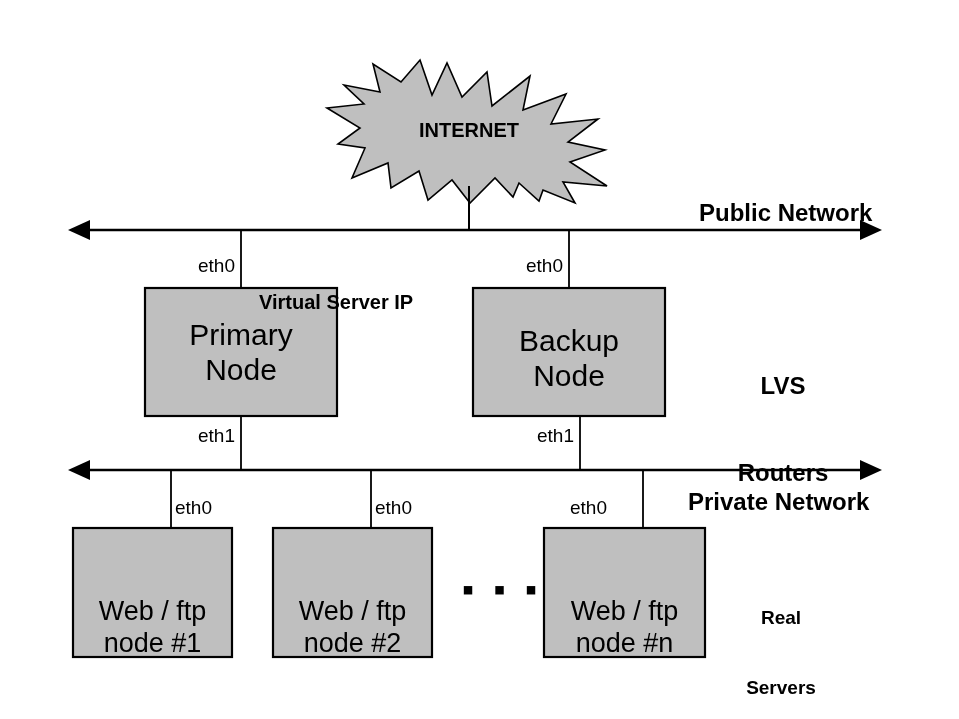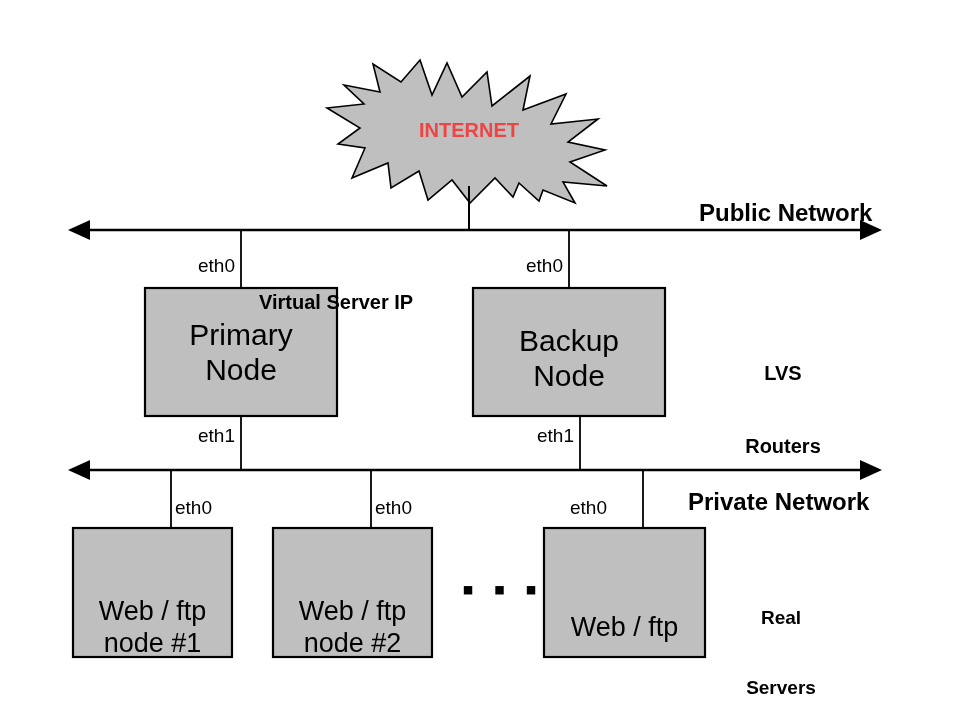--- a/index.html
+++ b/index.html
@@ -42,21 +42,21 @@
   .vsip-caption {
     font-size: 20px;
     font-weight: bold;
   }
   .role-caption {
     font-size: 19px;
     font-weight: bold;
     text-align: center;
     line-height: 1.22;
   }
-  .role-caption.lvs { font-size: 20px; }
+  .role-caption.lvs { font-size: 24px; }
   
   .box-label {
     position: absolute;
     display: flex;
     flex-direction: column;
     align-items: center;
     justify-content: center;
     text-align: center;
     color: #000000;
     white-space: pre;
@@ -69,21 +69,21 @@
   .server-box-label {
     font-size: 27px;
     font-weight: normal;
     line-height: 1.18;
     margin-top: 35px;
   }
   .cloud-label {
     position: absolute;
     font-size: 20px;
     font-weight: bold;
-    color: #ef4444;
+    color: #000000;
     text-align: center;
     white-space: pre;
   }
   .ellipsis {
     position: absolute;
     font-size: 34px;
     font-weight: bold;
     letter-spacing: 5px;
     color: #000000;
     white-space: pre;
@@ -167,20 +167,21 @@
   <div class="box-label server-box-label" style="left:73px; top:528px; width:159px; height:129px;">
     <span>Web / ftp</span>
     <span>node #1</span>
   </div>
   <div class="box-label server-box-label" style="left:273px; top:528px; width:159px; height:129px;">
     <span>Web / ftp</span>
     <span>node #2</span>
   </div>
   <div class="box-label server-box-label" style="left:544px; top:528px; width:161px; height:129px;">
     <span>Web / ftp</span>
+    <span>node #n</span>
   </div>
 
   <div class="ellipsis" style="left:462px; top:570px;">▪ ▪ ▪</div>
 
   <div class="txt role-caption" style="left:706px; top:560px; width:150px;">
     <div>Real</div>
     <div>Servers</div>
   </div>
 
 </div>

